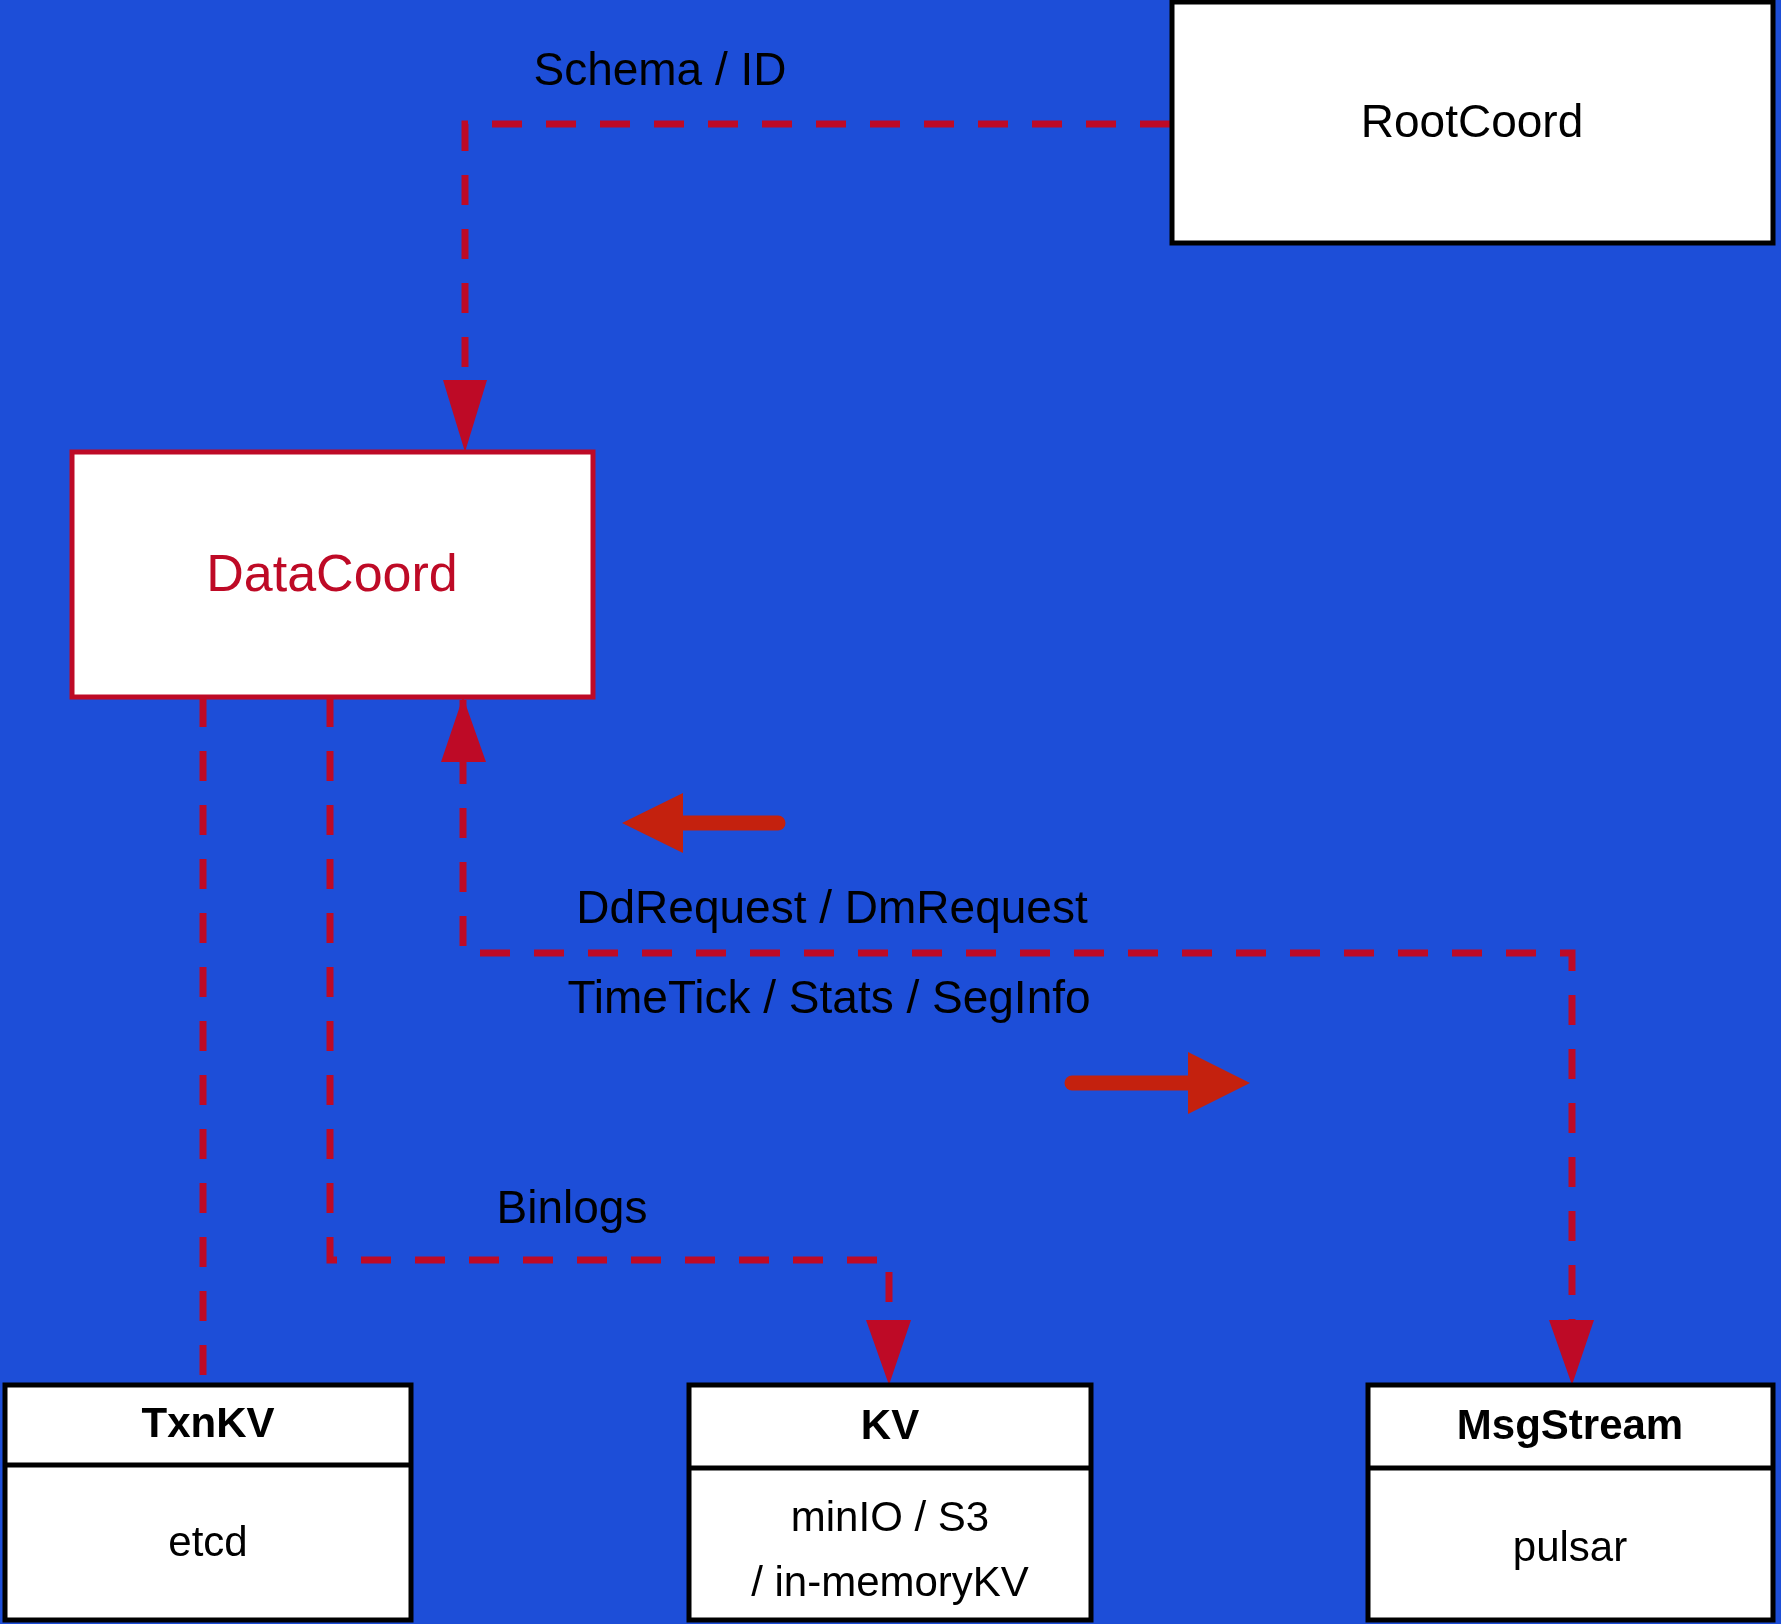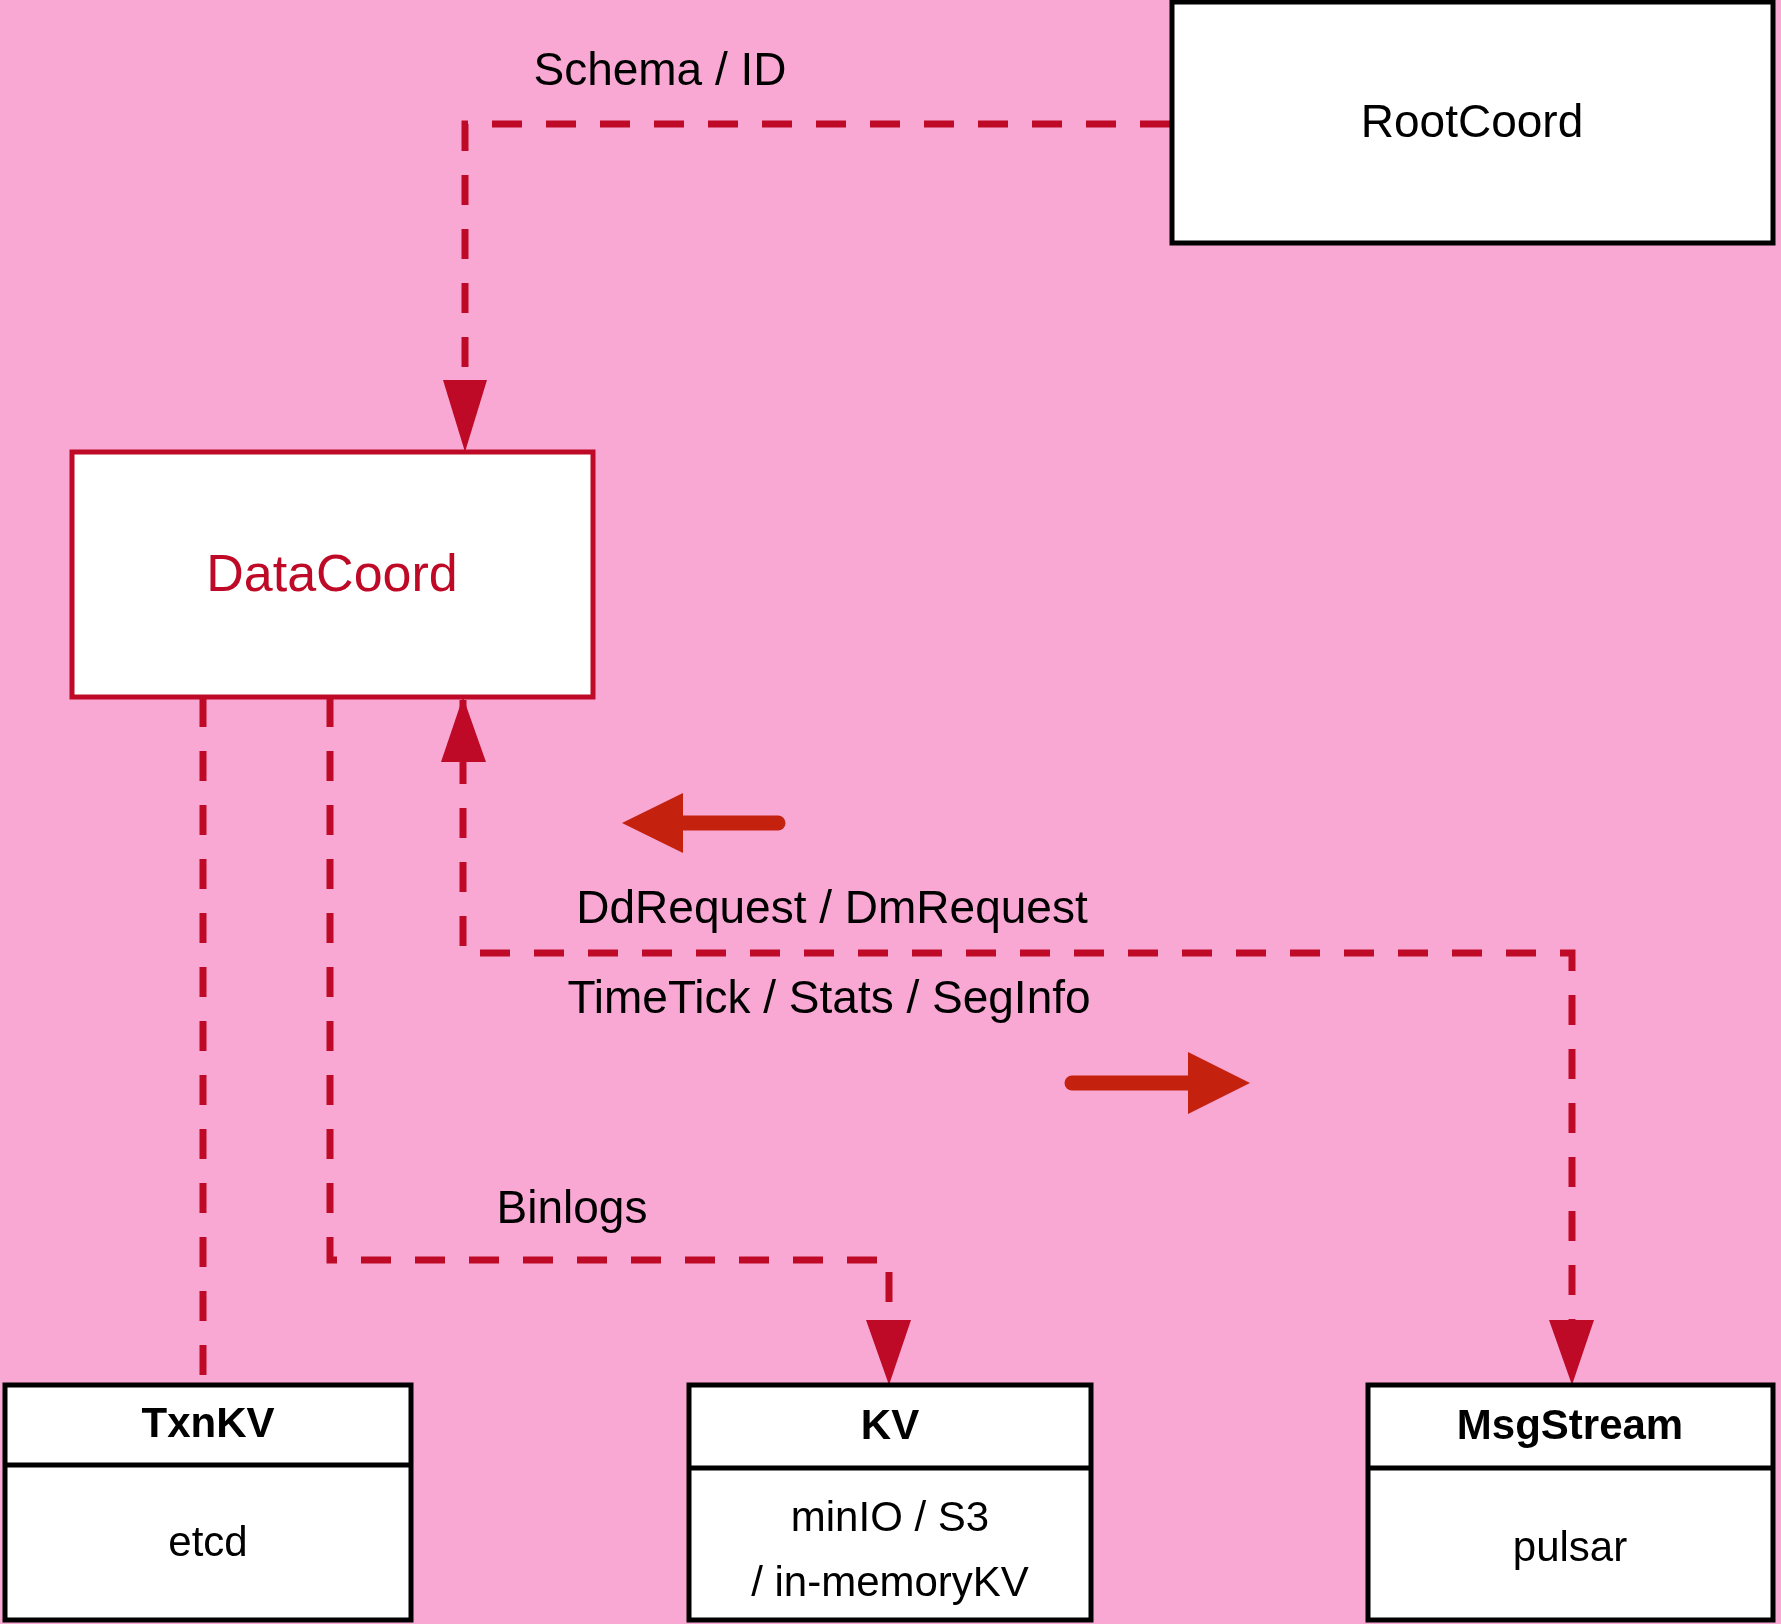--- a/index.html
+++ b/index.html
@@ -8,21 +8,21 @@
     padding: 0;
     background: #ffffff;
   }
   body {
     font-family: "Liberation Sans", sans-serif;
   }
   #diagram-root {
     position: relative;
     width: 1781px;
     height: 1624px;
-    background: #f9a8d4;
+    background: #1d4ed8;
     overflow: hidden;
   }
   svg#diagram-svg {
     position: absolute;
     top: 0;
     left: 0;
     width: 1781px;
     height: 1624px;
     display: block;
   }

